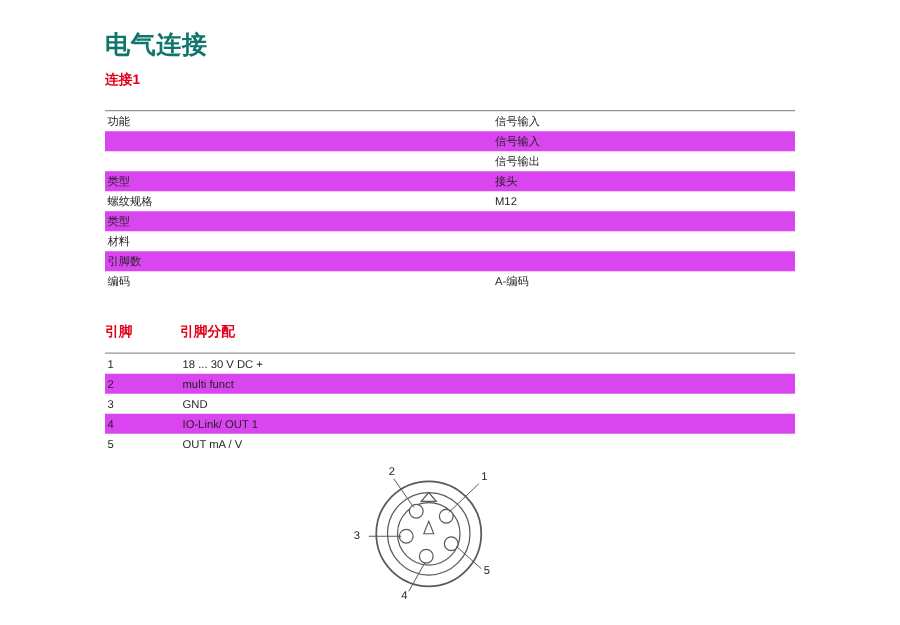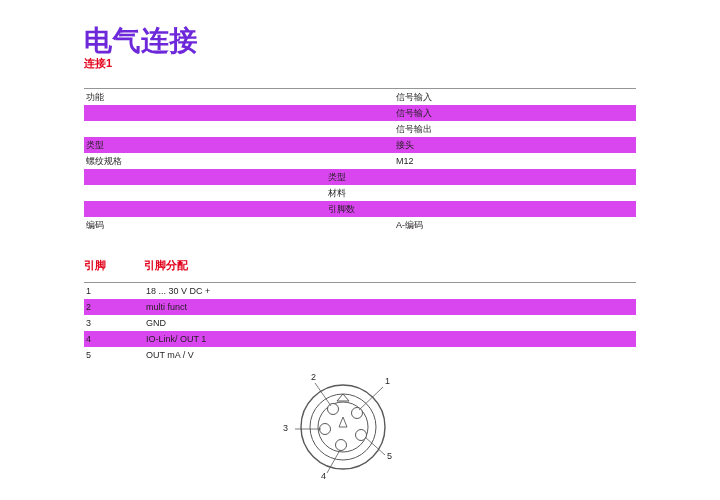--- a/index.html
+++ b/index.html
@@ -18,24 +18,24 @@
     position: relative;
     width: 720px;
     height: 500px;
     box-sizing: border-box;
     padding: 0;
   }
   .title {
     position: absolute;
     left: 84px;
     top: 22px;
-    font-size: 28px;
+    font-size: 20px;
     font-weight: bold;
     letter-spacing: 0.5px;
-    color: #6d28d9;
+    color: #0f766e;
   }
   .section-head {
     position: absolute;
     left: 84px;
     font-size: 11px;
     font-weight: bold;
     color: #e2001a;
   }
   #conn-head { top: 56px; }
 
@@ -45,21 +45,20 @@
     width: 552px;
   }
   #spec-table { top: 88px; }
 
   .row {
     display: flex;
     align-items: center;
     height: 16px;
     font-size: 9px;
     line-height: 16px;
-    justify-content: flex-end;
   }
   .row.alt {
     background: #d946ef;
   }
   .row .c1 {
     width: 310px;
     padding-left: 2px;
     box-sizing: border-box;
     white-space: nowrap;
     overflow: hidden;

